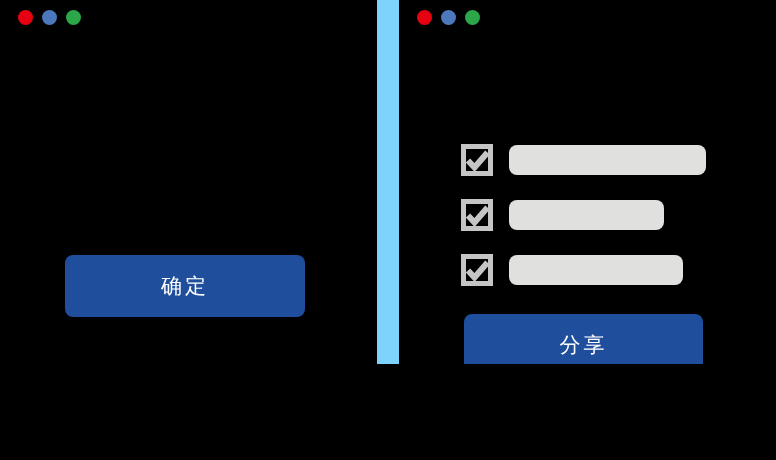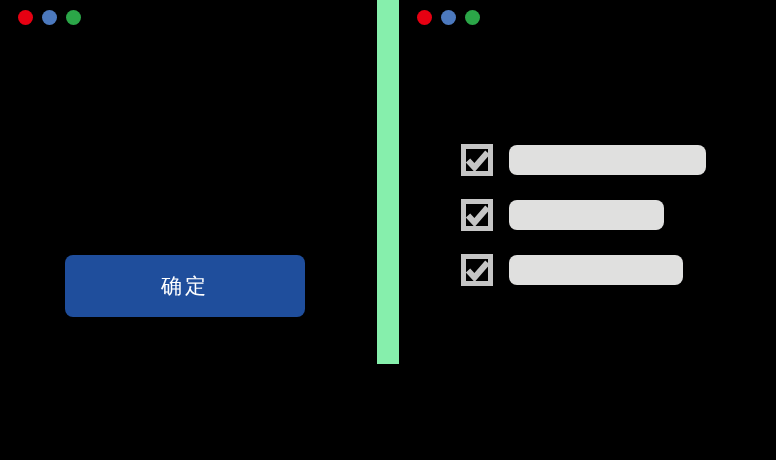--- a/index.html
+++ b/index.html
@@ -1,20 +1,20 @@
 <!DOCTYPE html>
 <html><head>
 <meta charset="utf-8">
 <style>
   html, body { margin: 0; padding: 0; background: #000000; }
   .canvas {
     position: relative;
     width: 776px;
     height: 364px;
-    background: #86efac;
+    background: #7dd3fc;
     overflow: hidden;
     font-family: "Liberation Sans", "DejaVu Sans", sans-serif;
   }
   .window {
     position: absolute;
     top: 0;
     width: 377px;
     height: 460px;
     background: #000000;
   }
@@ -153,20 +153,21 @@
 
     <div class="row row-3">
       <span class="checkbox" style="border-color: rgb(197, 197, 197);">
         <svg viewBox="0 0 32 32" aria-hidden="true">
           <polyline points="7,16.5 13.5,23.5 26.5,8.5" fill="none" stroke="#C5C5C5" stroke-width="6" stroke-linecap="butt" stroke-linejoin="miter" style="stroke: rgb(197, 197, 197);"></polyline>
         </svg>
       </span>
       <span class="bar" style="width: 174px; background: rgb(224, 224, 223);"></span>
     </div>
 
+    <button class="btn btn-share" style="background: rgb(31, 78, 156); color: rgb(255, 255, 255);">分享</button>
 
     <div class="badge badge-success" style="background: rgb(41, 172, 71);">
       <svg viewBox="0 0 40 40" aria-hidden="true">
         <polyline points="6.5,21.5 16,31 33.5,11" fill="none" stroke="#FFFFFF" stroke-width="10" stroke-linecap="butt" stroke-linejoin="miter"></polyline>
       </svg>
     </div>
   </section>
 
 </div>
 

